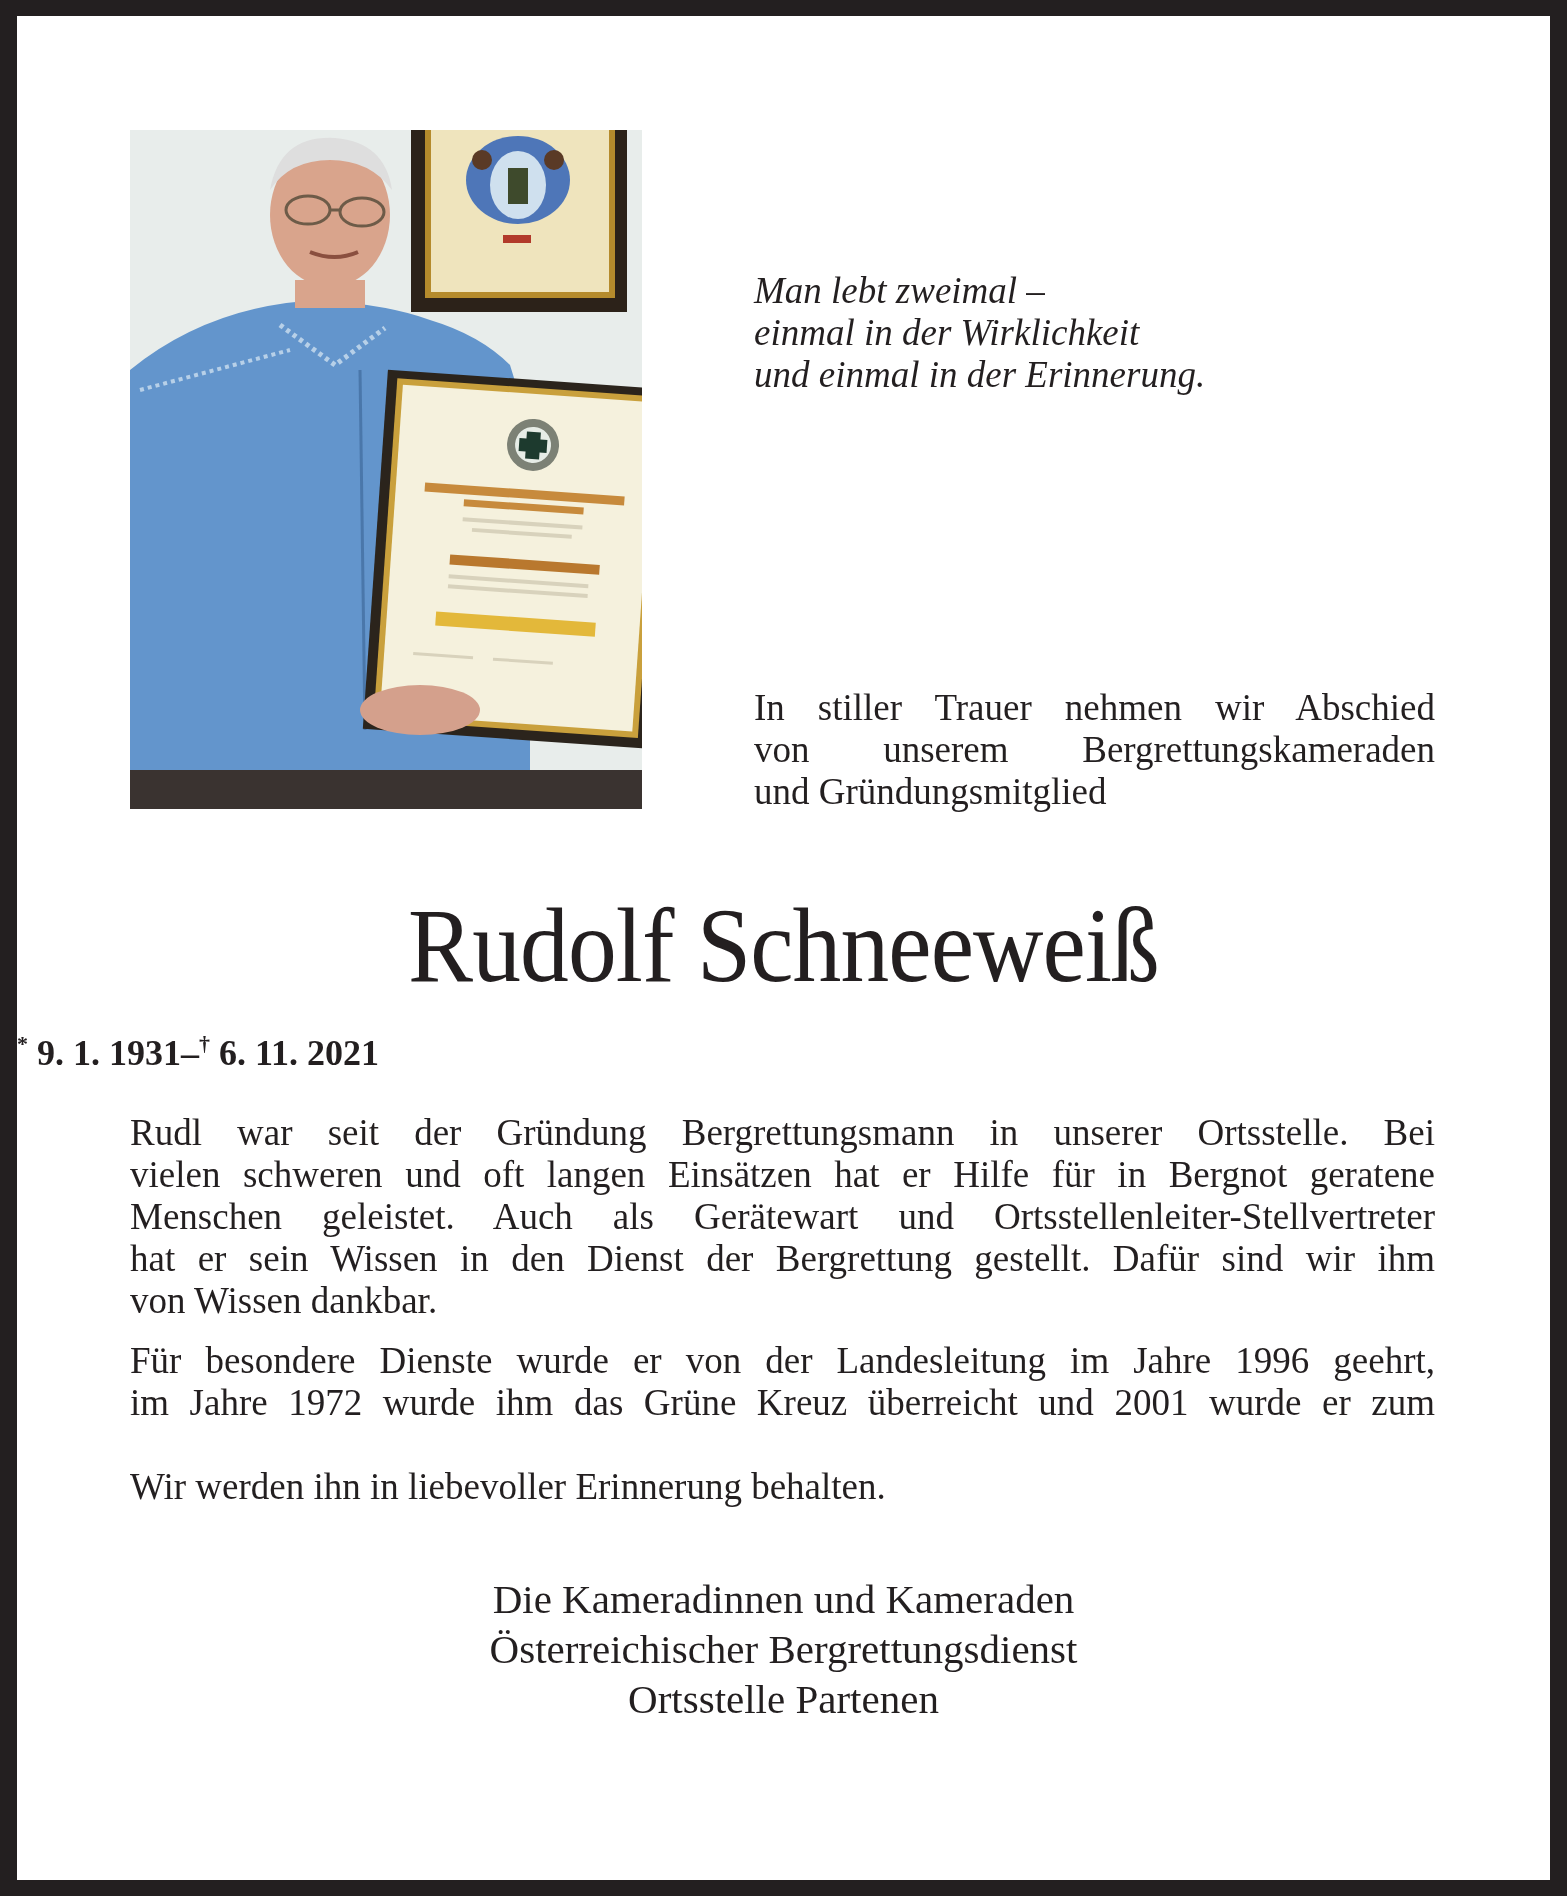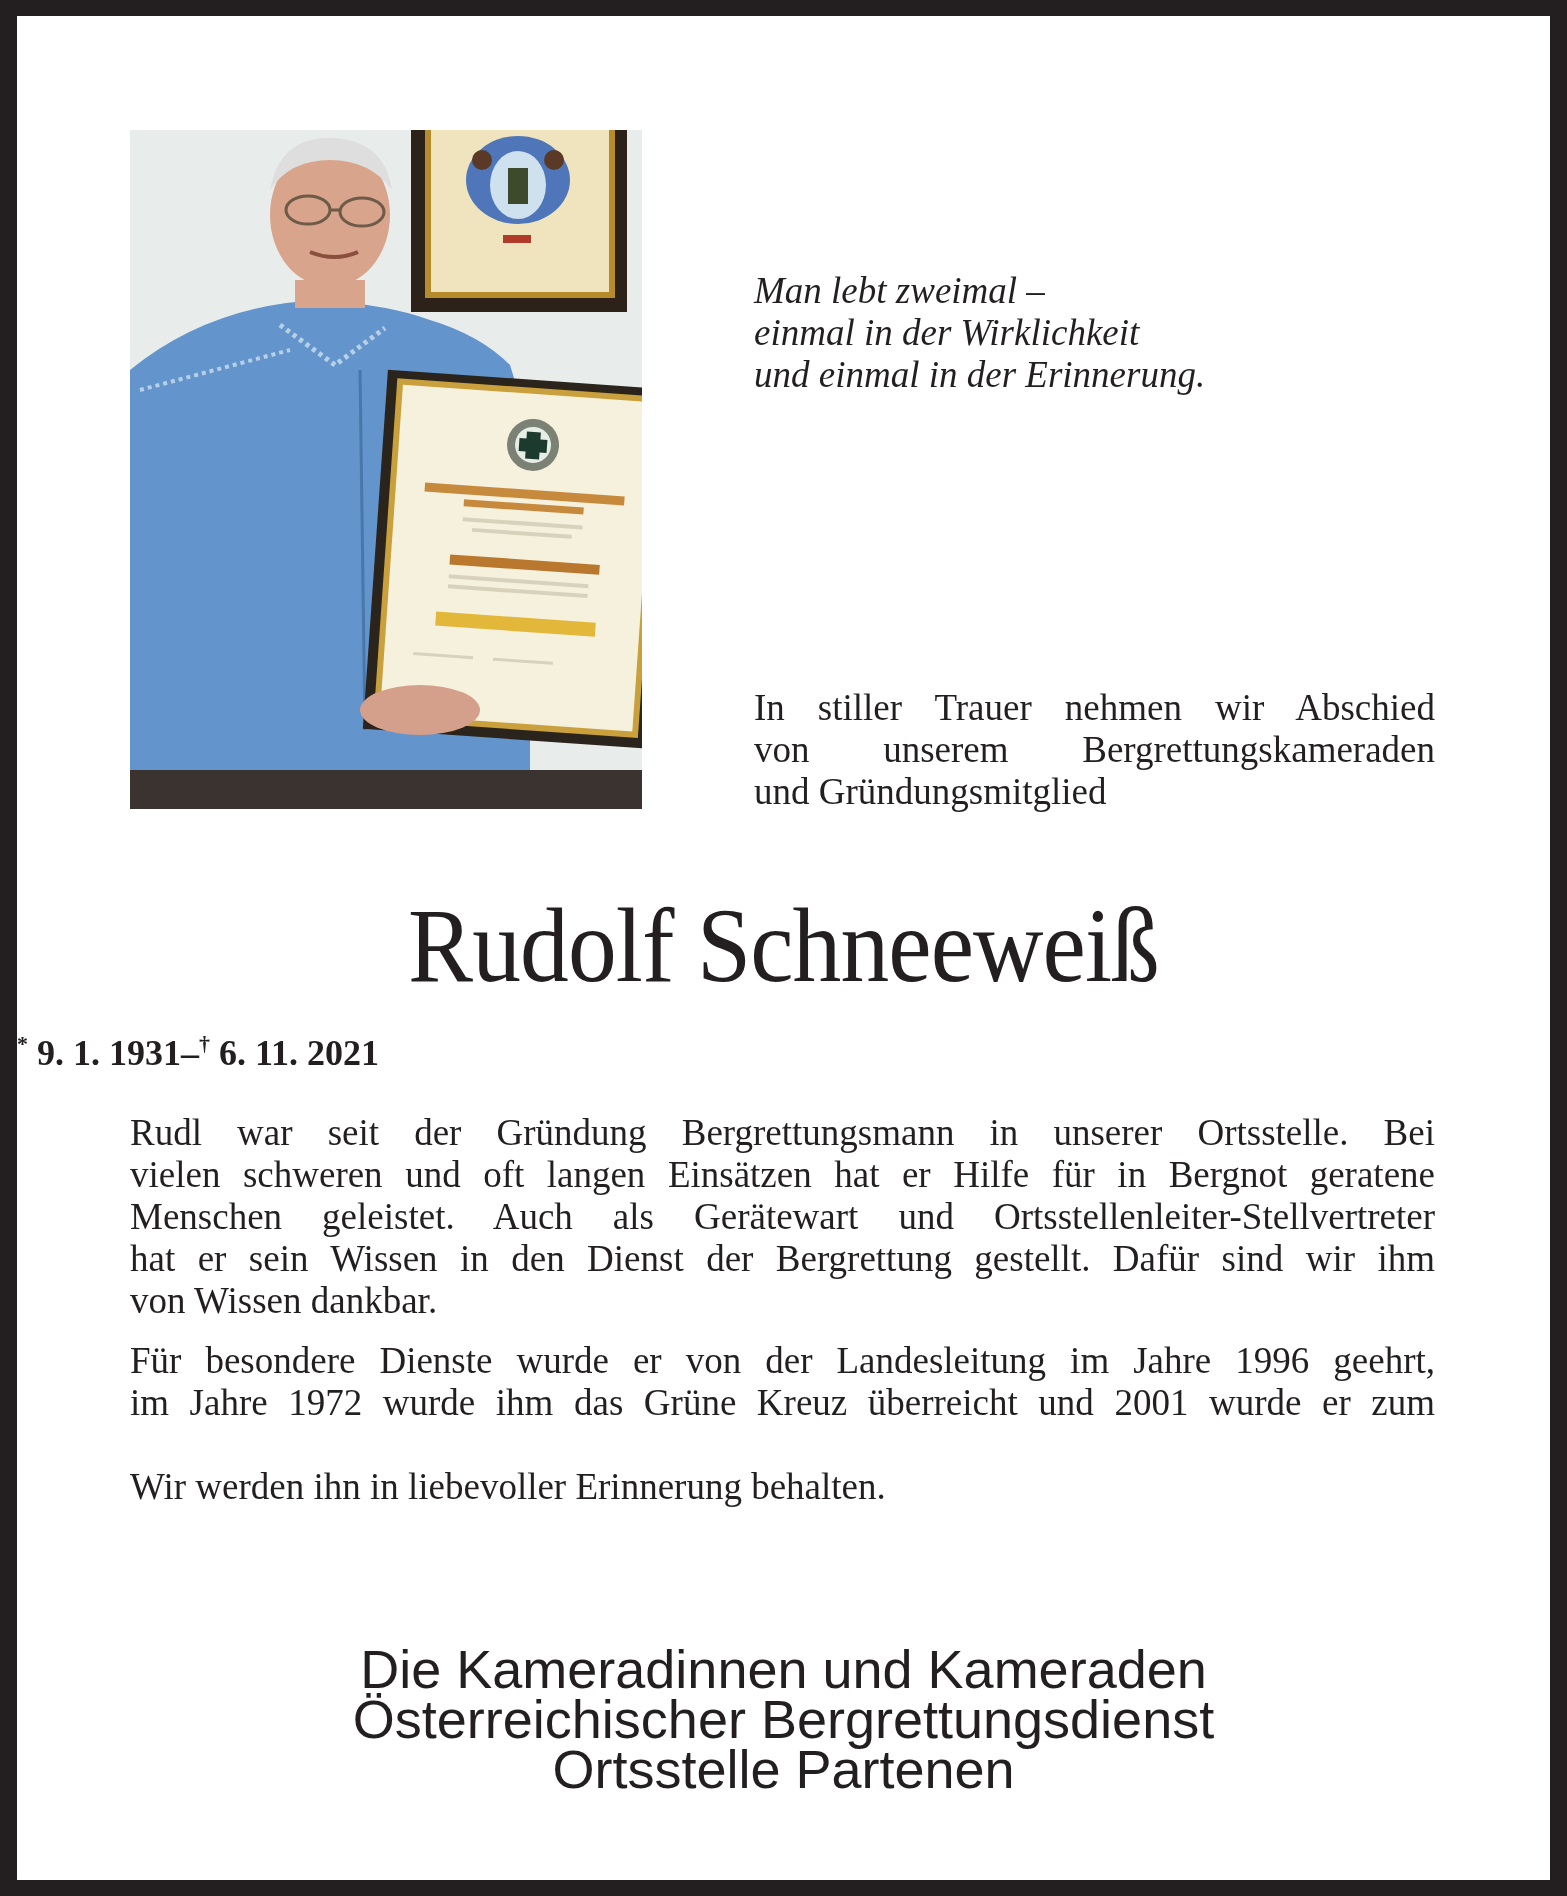--- a/index.html
+++ b/index.html
@@ -38,22 +38,22 @@
   .dates sup { font-size: 22px; vertical-align: 14px; font-weight: bold; }
   .body {
     position: absolute; left: 113px; top: 1096px; width: 1305px;
     font-family: "Liberation Serif", serif; font-size: 37px; line-height: 42px;
   }
   .body .jl { display: block; text-align: justify; text-align-last: justify; white-space: nowrap; }
   .body .last { display: block; white-space: nowrap; }
   .body .para2 { margin-top: 18px; }
   .body .para3 { margin-top: 42px; }
   .closing {
-    position: absolute; left: 0; width: 1533px; top: 1628px; text-align: center;
-    font-family: Liberation Sans, sans-serif; font-size: 54px; line-height: 50px;
+    position: absolute; left: 0; width: 1533px; top: 1558px; text-align: center;
+    font-family: Liberation Serif, serif; font-size: 41px; line-height: 50px;
   }
 </style>
 </head>
 <body>
 
 <div class="page">
 
   <div class="photo">
     <svg viewBox="0 0 512 679" preserveAspectRatio="none">
       <rect x="0" y="0" width="512" height="679" fill="#e8edeb"></rect>

